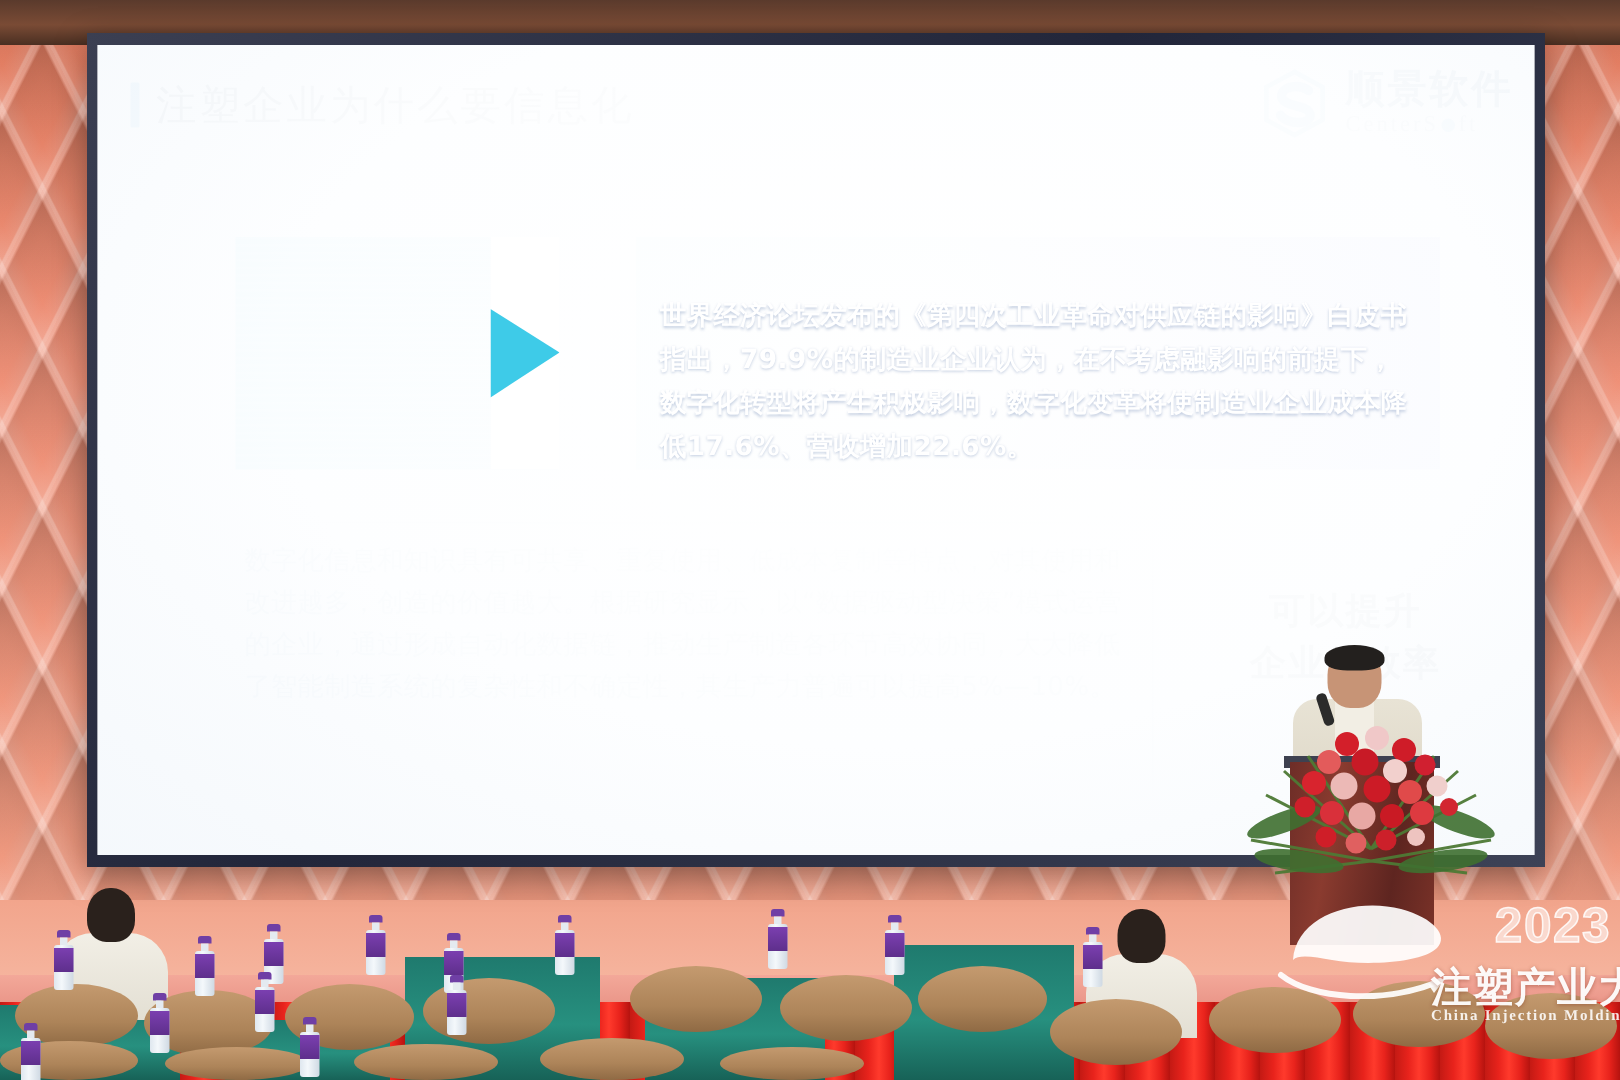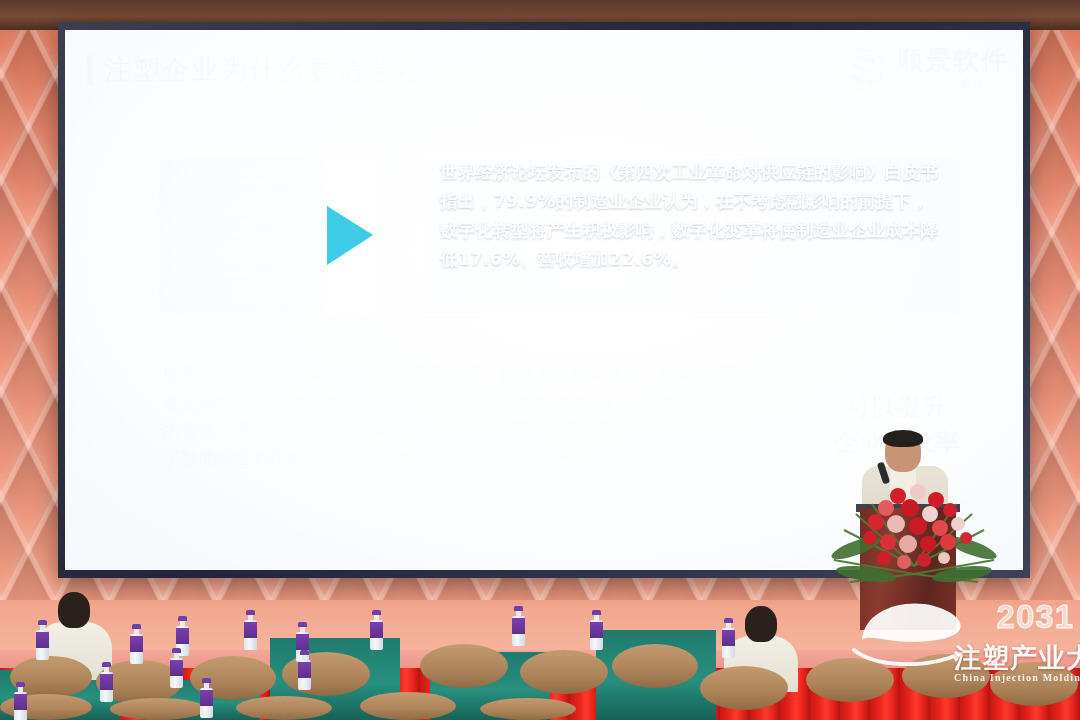--- a/index.html
+++ b/index.html
@@ -128,21 +128,21 @@
     text-shadow: 0 1px 2px rgba(0,90,120,0.22);
   }
   .banner-arrow {
     position: absolute; right: -1px; top: 0; width: 46px; height: 100%;
     z-index: 3;
   }
   .banner-gap { width: 52px; height: 100%; }
   .banner-right {
     position: relative; flex: 1; height: 100%;
     background: linear-gradient(90deg, #46cfec 0%, #45cdea 30%, #4fb4e8 44%, #6f8eee 52%, #7585ef 70%, #7b86f2 100%);
-    display: flex; align-items: flex-start;
+    display: flex; align-items: flex-end;
   }
   .banner-text {
     position: relative; z-index: 2;
     color: #ffffff; font-weight: bold; font-size: 17.5px; line-height: 1.66;
     padding: 0 14px 0 16px; letter-spacing: 0.3px;
     font-family: "DejaVu Sans", "Liberation Sans", sans-serif;
     text-shadow: 0 1px 2px rgba(20,60,130,0.25);
   }
 
   
@@ -481,18 +481,18 @@
         <div class="label2"></div>
     </div>
   </div>
 
   <div class="watermark">
     <svg class="wm-globe" viewBox="0 0 130 70">
       <path d="M14 44 C16 14, 56 2, 86 10 C108 16, 118 28, 110 36 C100 46, 62 48, 40 44 C28 42, 18 40, 14 44 Z" fill="rgba(255,255,255,0.92)"></path>
       <path d="M6 54 C26 70, 74 74, 112 58" fill="none" stroke="rgba(255,255,255,0.92)" stroke-width="4" stroke-linecap="round"></path>
       <path d="M104 60 L116 56 L108 66 Z" fill="rgba(255,255,255,0.92)"></path>
     </svg>
-    <div class="wm-year">2031</div>
+    <div class="wm-year">2023</div>
     <div class="wm-cn">注塑产业大会</div>
     <div class="wm-en">China Injection Molding Summit</div>
   </div>
 
 </div>
 
 </body></html>

